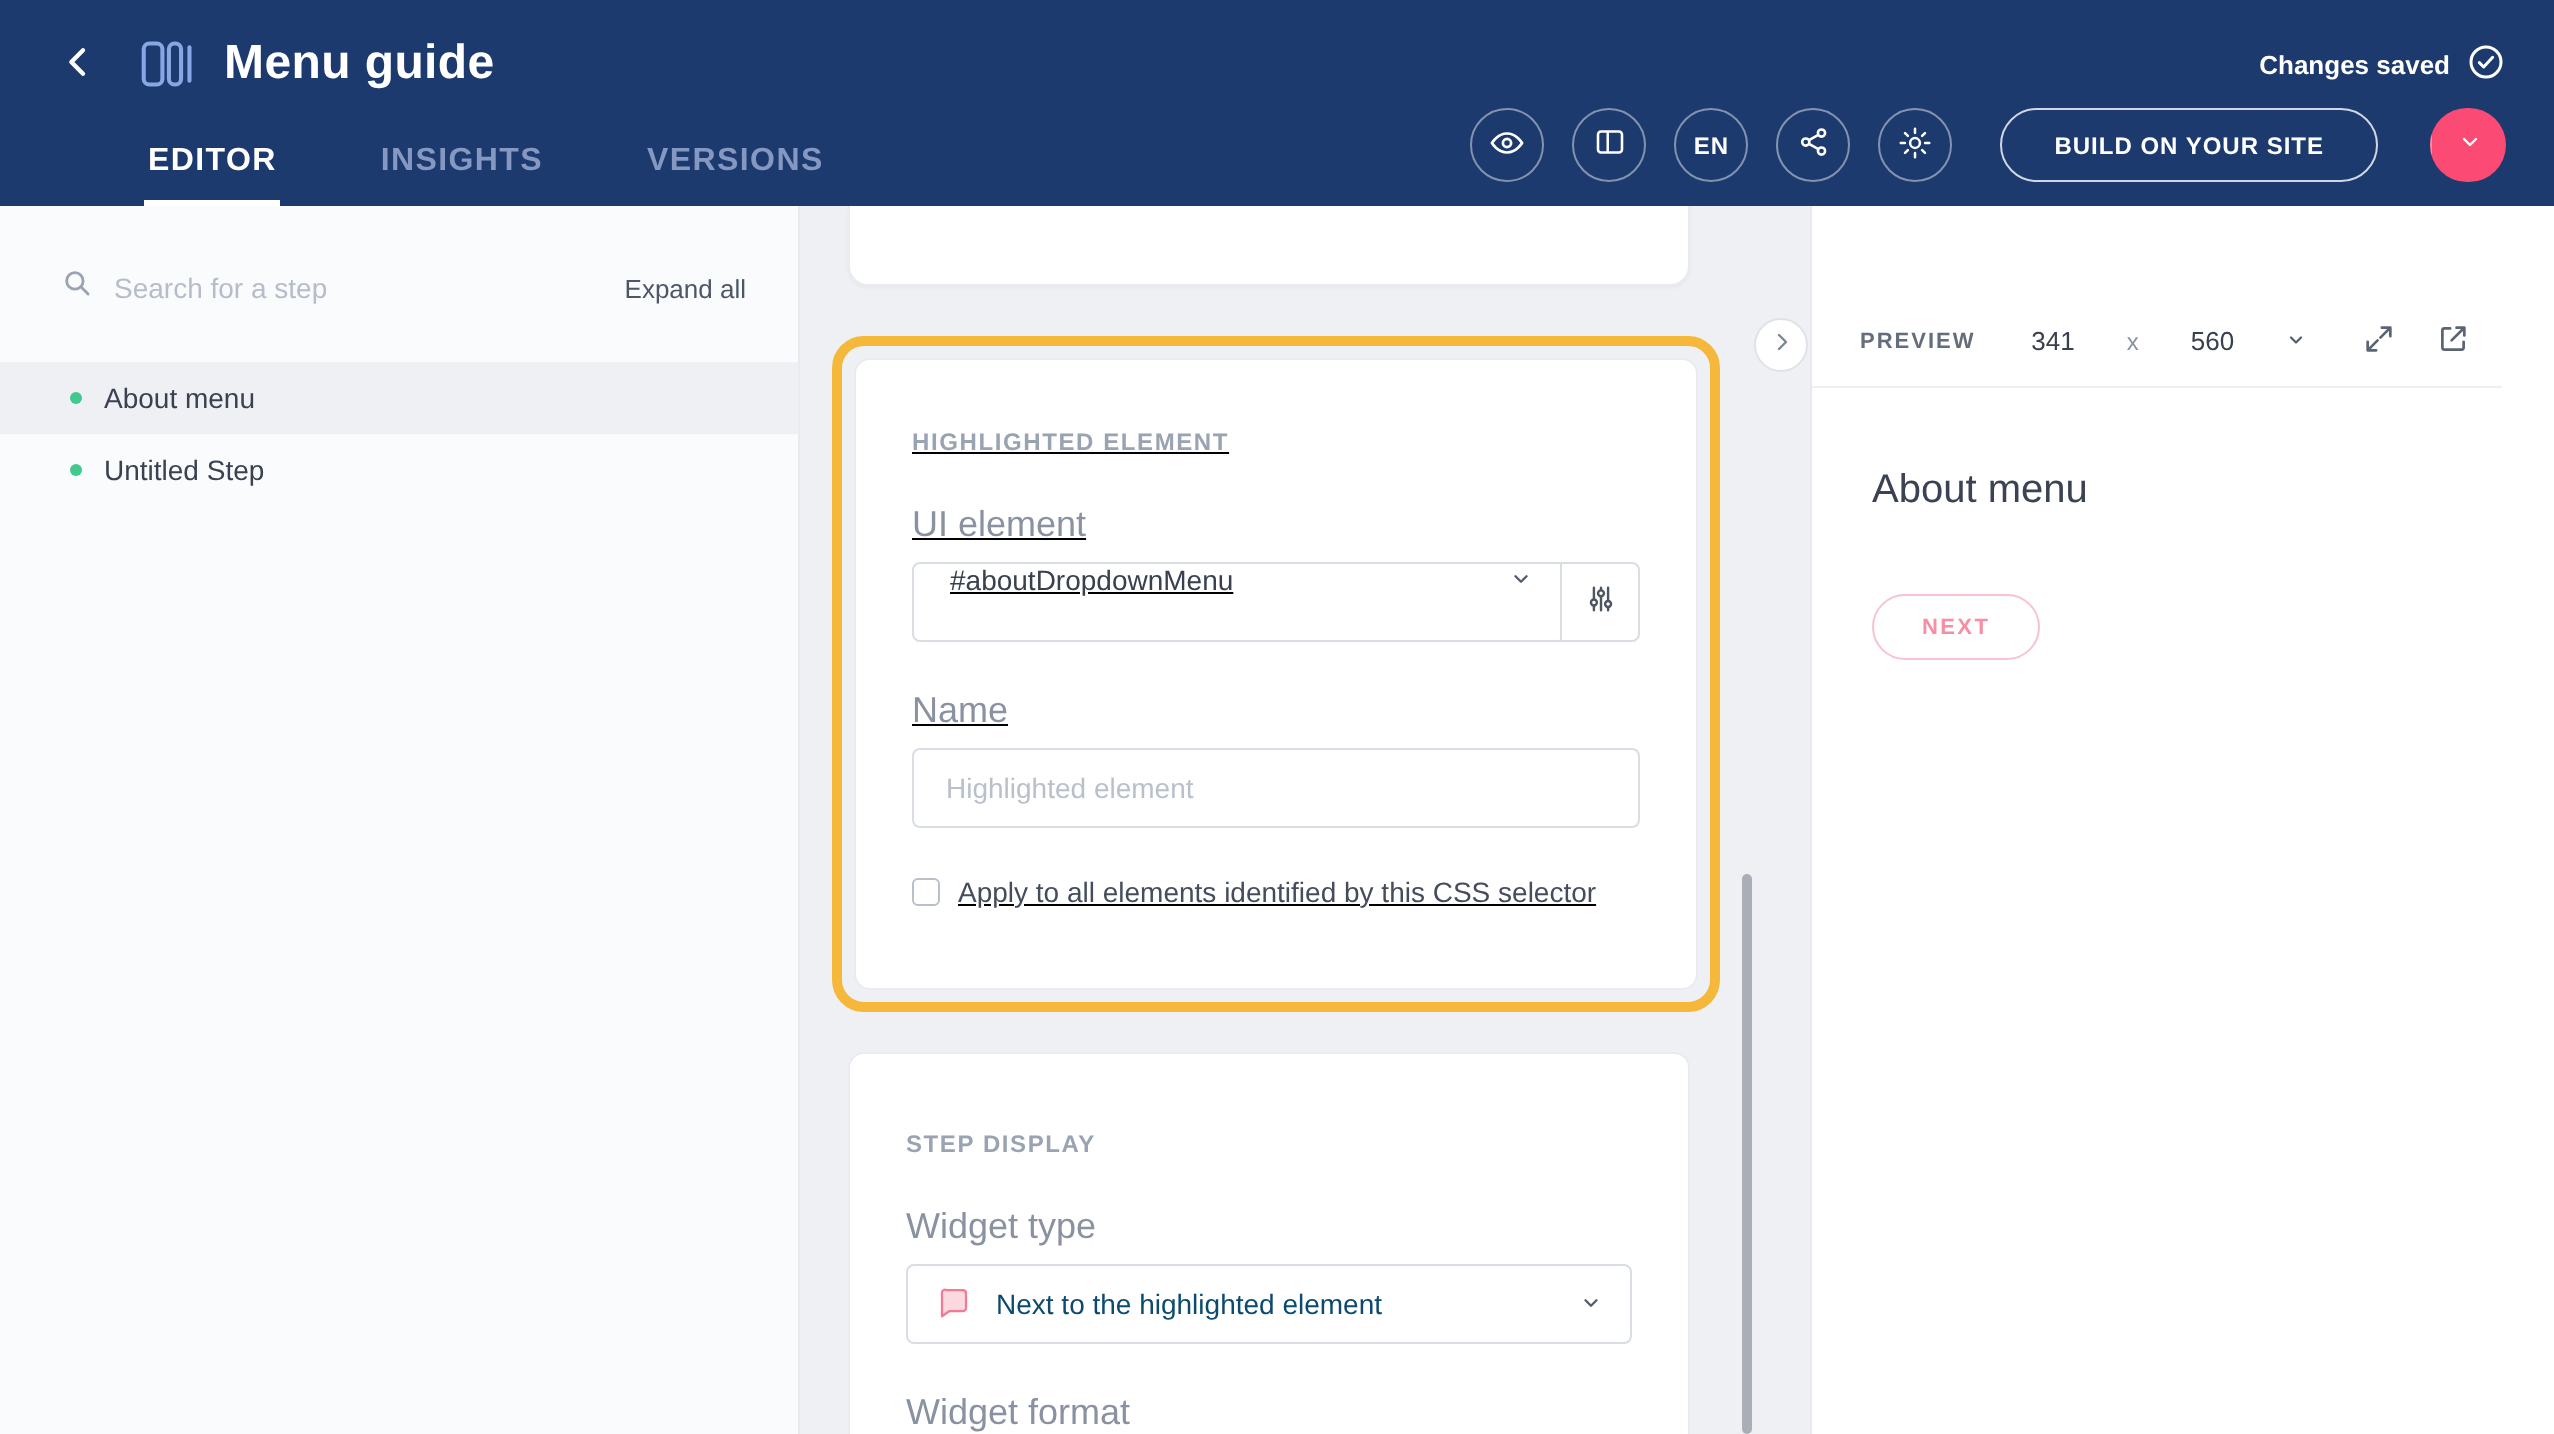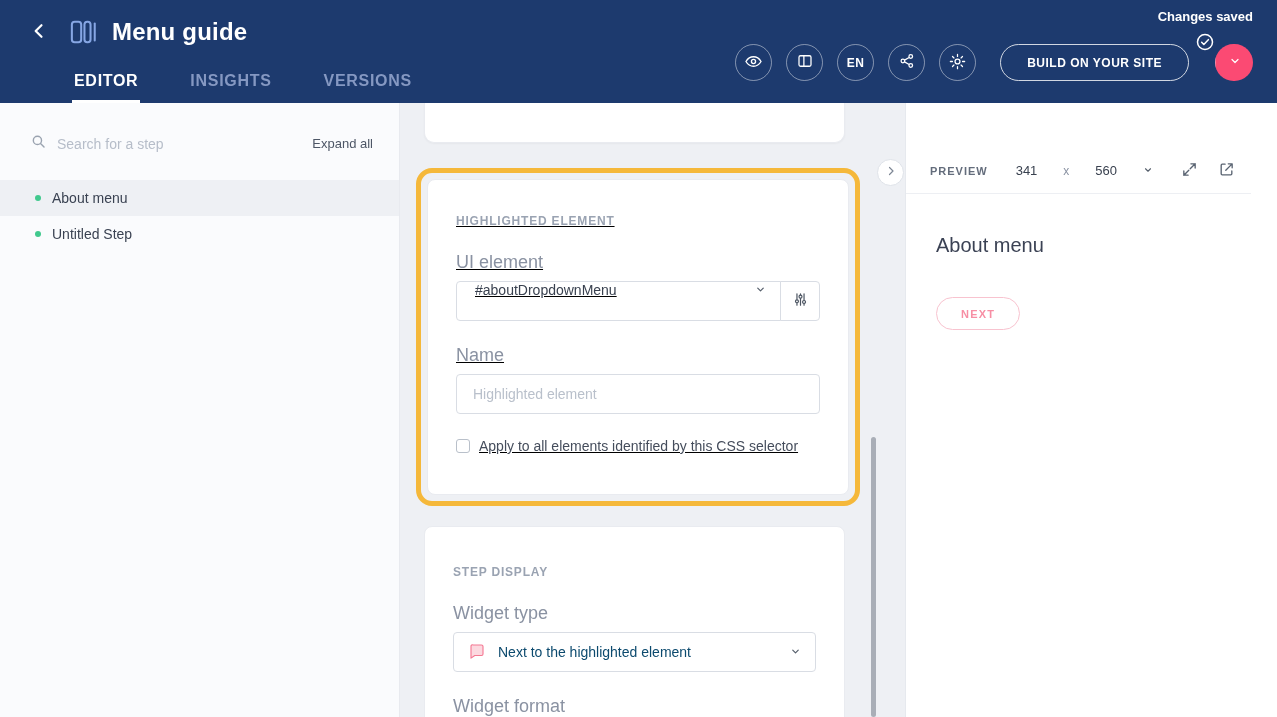--- a/index.html
+++ b/index.html
@@ -6,26 +6,26 @@
   html,body { width:1277px; height:717px; overflow:hidden; }
   body { font-family:"Liberation Sans", sans-serif; background:#eef0f4; position:relative; }
   button { font-family:"Liberation Sans", sans-serif; }
 
   
   .topbar { height:103px; background:#1d3a6e; color:#fff; padding:0 24px; }
   .row1 { display:flex; align-items:center; height:56px; padding-top:8px; }
   .back-btn { width:30px; height:30px; background:none; border:none; cursor:pointer; display:flex; align-items:center; justify-content:center; }
   .logo { margin-left:16px; display:flex; }
   .app-title { font-size:24px; font-weight:700; margin-left:14px; letter-spacing:.2px; }
-  .changes-saved { margin-left:auto; display:flex; align-items:center; gap:8px; font-size:13px; font-weight:700;flex-direction:column; }
+  .changes-saved { margin-left:auto; display:flex; align-items:center; gap:8px; font-size:13px; font-weight:700; }
   .row2 { display:flex; align-items:flex-end; justify-content:space-between; height:47px; }
   .tabs { display:flex; gap:48px; margin-left:48px; height:100%; }
   .tab { font-size:16px; font-weight:700; letter-spacing:.7px; color:#8598c2; background:none; border:none; cursor:pointer; padding:0 2px 10px; border-bottom:3px solid transparent; display:flex; align-items:flex-end; }
   .tab.active { color:#fff; border-bottom-color:#fff; }
-  .actions { display:flex; align-items:center; gap:14px; padding-bottom:22px; }
+  .actions { display:flex; align-items:center; gap:14px; padding-bottom:12px; }
   .circle-btn { width:37px; height:37px; border-radius:50%; border:1px solid rgba(255,255,255,.45); background:transparent; color:#fff; display:flex; align-items:center; justify-content:center; cursor:pointer; font-size:12px; font-weight:700; letter-spacing:.5px; flex:none; }
   .build-btn { height:37px; border-radius:19px; border:1px solid rgba(255,255,255,.8); background:transparent; color:#fff; font-size:12px; font-weight:700; letter-spacing:.5px; padding:0 26px; margin-left:10px; cursor:pointer; }
   .publish-group { display:flex; margin-left:12px; border-radius:19px; overflow:hidden; }
   .publish-main { height:37px; background:#fb4a73; color:#fff; border:none; font-size:12px; font-weight:700; letter-spacing:.8px; padding:0 58px; cursor:pointer; }
   .publish-caret { width:38px; height:37px; background:#fb4a73; border:none; border-left:1px solid rgba(255,255,255,.35); color:#fff; cursor:pointer; display:flex; align-items:center; justify-content:center; }
 
   
   .page-body { display:flex; height:614px; position:relative; }
 
   

